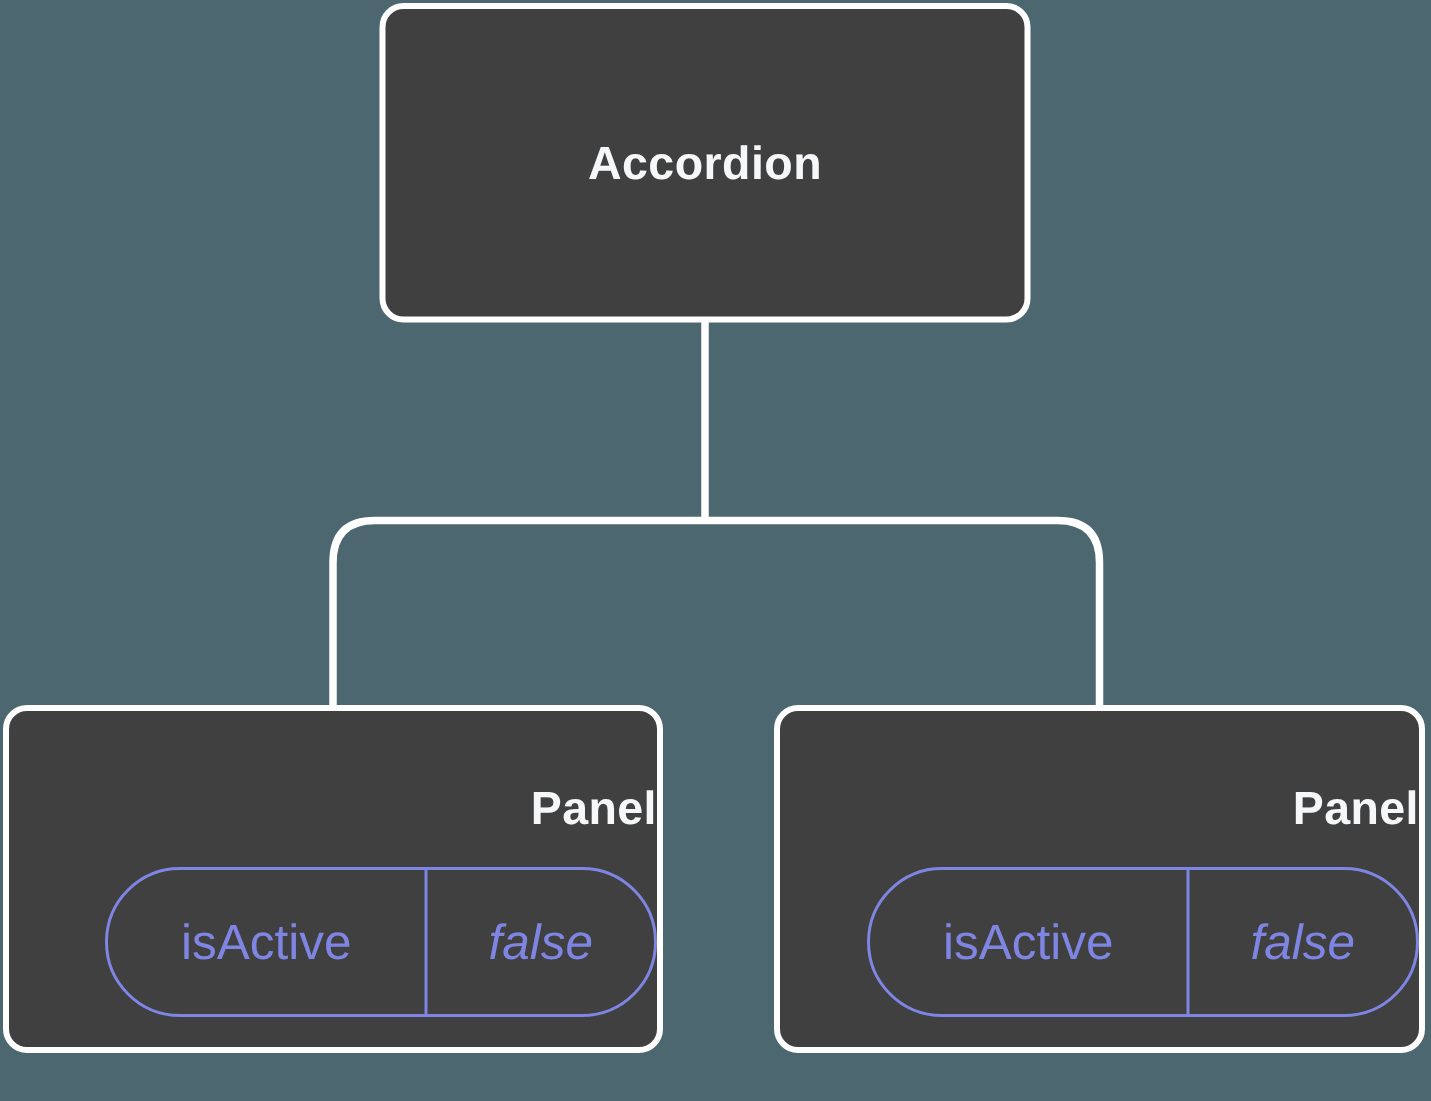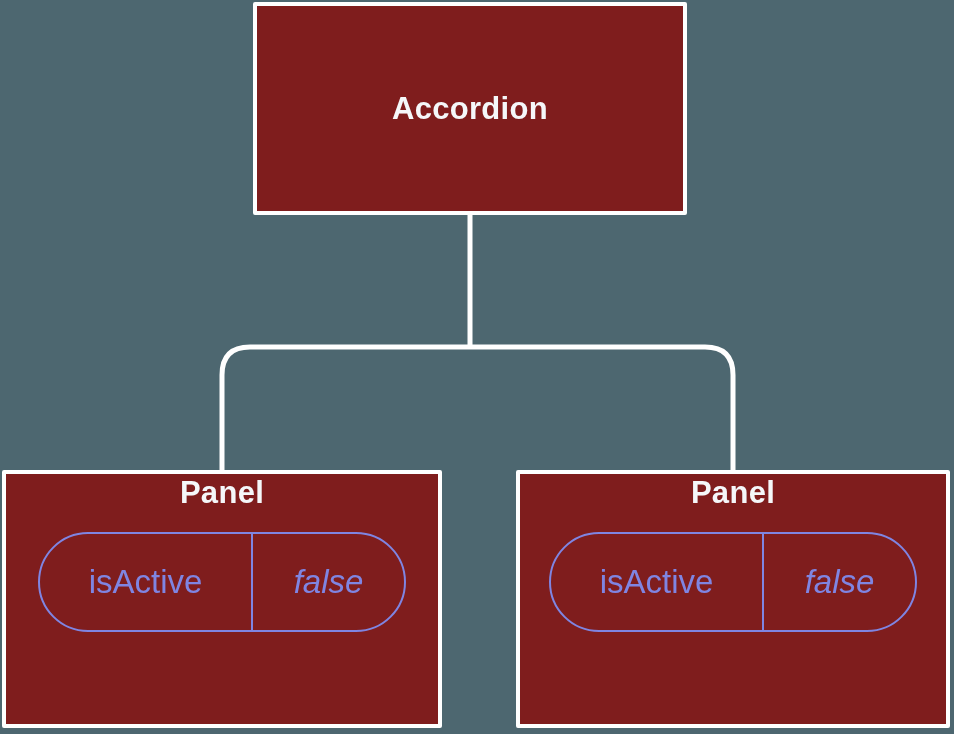--- a/index.html
+++ b/index.html
@@ -19,39 +19,40 @@
     position: absolute;
     left: 0;
     top: 0;
     width: 954px;
     height: 734px;
     pointer-events: none;
   }
   .node {
     position: absolute;
     box-sizing: border-box;
-    background: #7f1d1d;
+    background: #404040;
     border: 4px solid #ffffff;
-    border-radius: 2px;
+    border-radius: 16px;
   }
   .root-node {
     left: 253px;
     top: 2px;
     width: 434px;
     height: 213px;
     display: flex;
     align-items: center;
     justify-content: center;
   }
   .panel-node {
     top: 470px;
-    height: 258px;
+    height: 232px;
     display: flex;
     flex-direction: column;
-    align-items: center;
+    align-items: flex-end;
+    padding-top: 46px;
   }
   .panel-left  { left: 2px;   width: 440px; }
   .panel-right { left: 516px; width: 434px; }
   .node-title {
     font-size: 31px;
     line-height: 38px;
     font-weight: 600;
     color: #f5f7f9;
     letter-spacing: 0.3px;
   }

